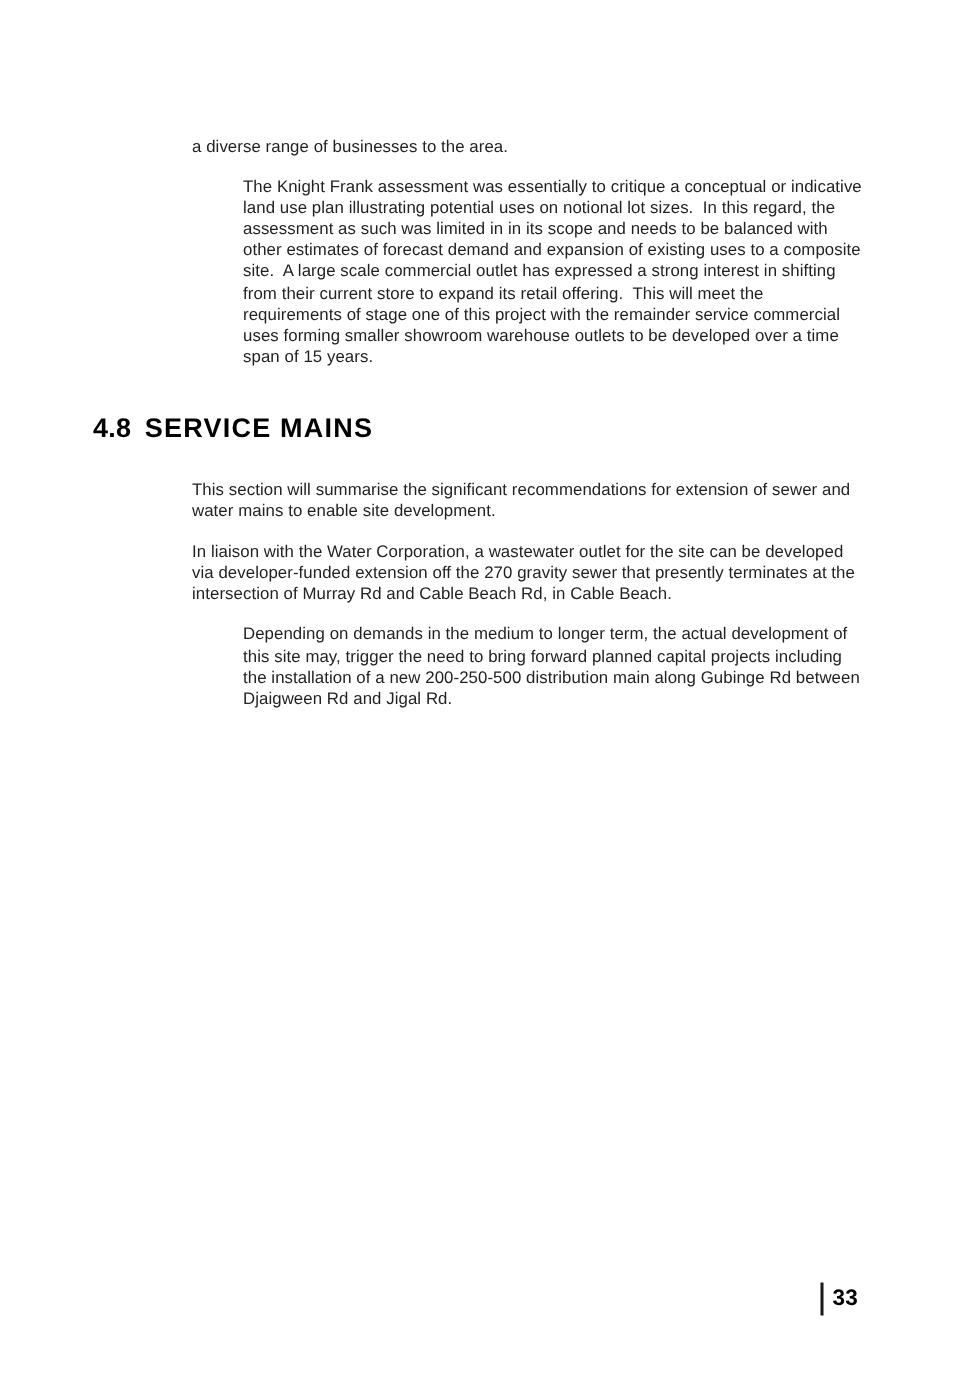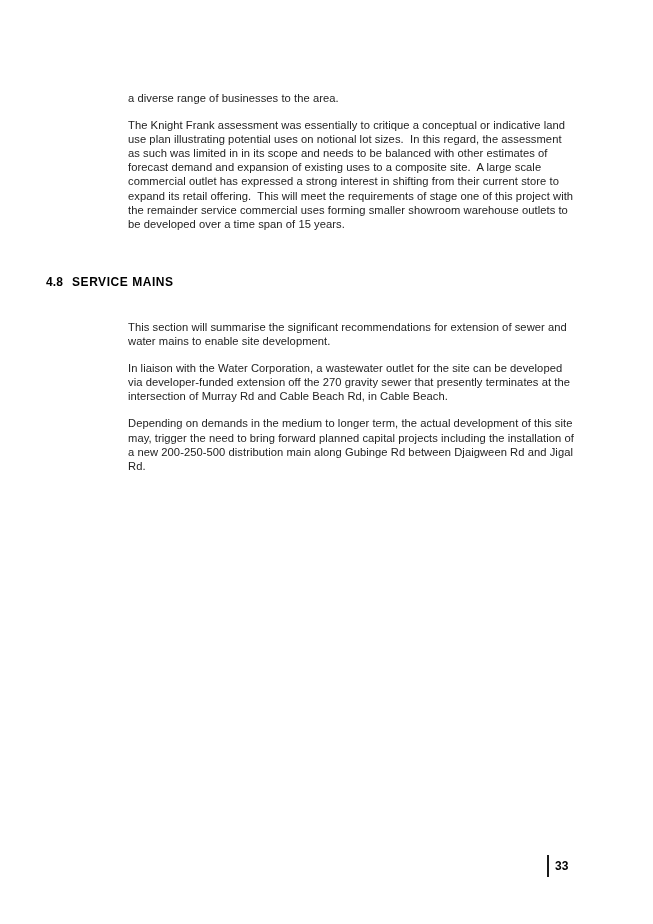--- a/index.html
+++ b/index.html
@@ -34,25 +34,26 @@
     margin: 0 0 13px 0;
     font-size: 11.2px;
     line-height: 14.1px;
     color: #222222;
     text-align: left;
     letter-spacing: 0.005em;
     white-space: pre-wrap;
   }
   .body-block p:last-child {
     margin-bottom: 0;
+    margin-left: 34px;
   }
   .section-heading {
     position: absolute;
-    left: 46px;
-    font-size: 12px;
+    left: 62px;
+    font-size: 18px;
     font-weight: bold;
     color: #000000;
     letter-spacing: 0.045em;
     white-space: pre;
   }
   .section-heading .num {
     letter-spacing: 0.01em;
   }
   .section-heading .gap {
     display: inline-block;
@@ -66,21 +67,21 @@
     align-items: center;
   }
   .footer .rule {
     display: inline-block;
     width: 2px;
     height: 22px;
     background: #1a1a1a;
     margin-right: 6px;
   }
   .footer .pageno {
-    font-size: 12px;
+    font-size: 15px;
     font-weight: bold;
     color: #000000;
     line-height: 22px;
     letter-spacing: 0.01em;
   }
 </style>
 </head>
 <body>
 
 <div class="page">

